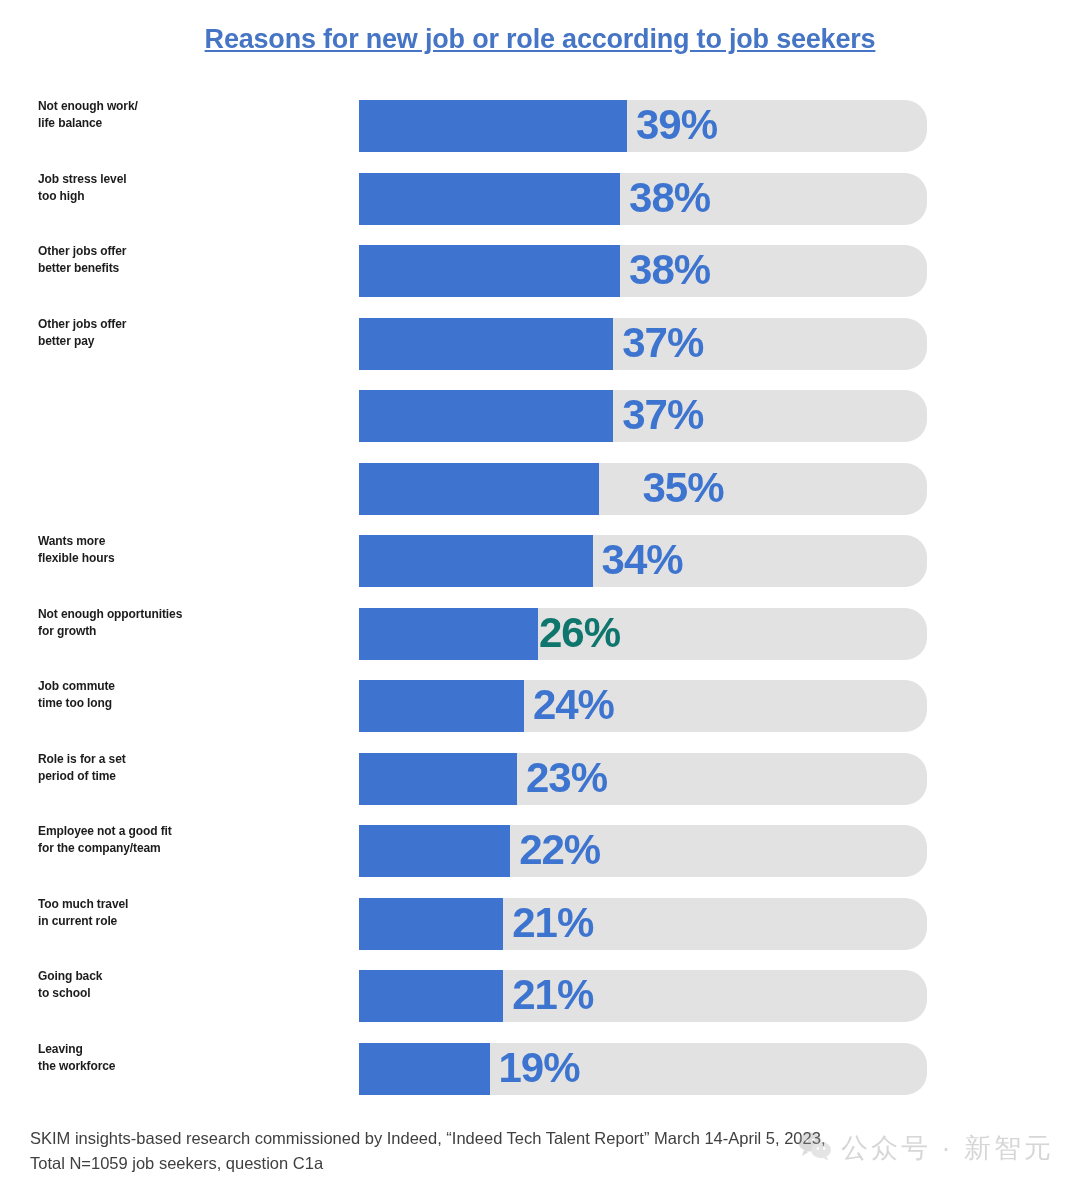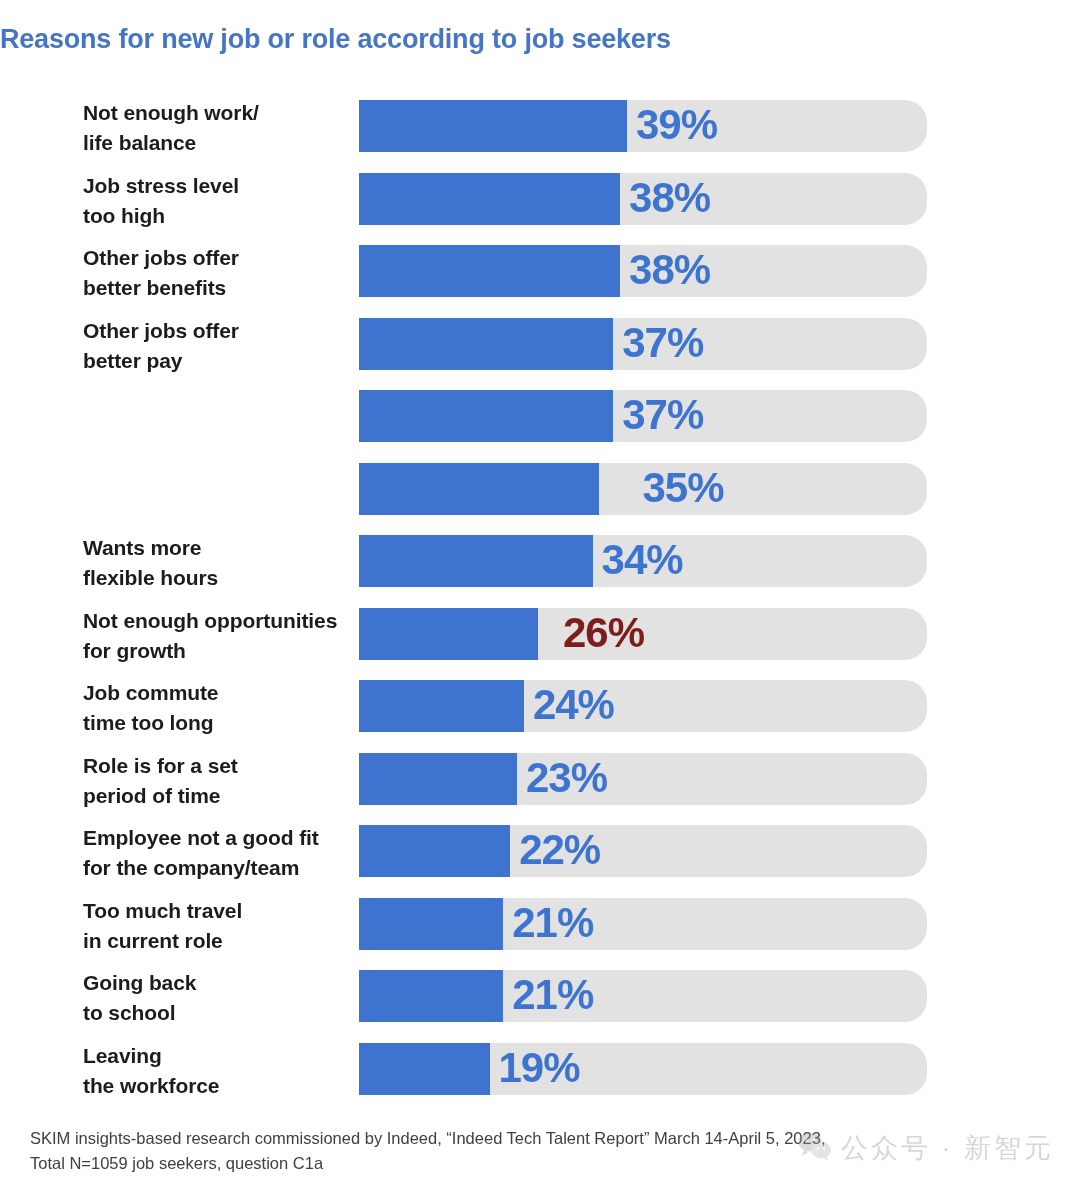--- a/index.html
+++ b/index.html
@@ -13,50 +13,50 @@
     font-family: "Liberation Sans", sans-serif;
     overflow: hidden;
     position: relative;
   }
 
   #chart-title {
     position: absolute;
     top: 24px;
     left: 0;
     width: 1080px;
-    text-align: left;
+    text-align: center;
     font-size: 27px;
     font-weight: bold;
     color: #4575c4;
     letter-spacing: -0.2px;
+    text-decoration: underline;
   }
 
   #rows {
     position: absolute;
     top: 100px;
     left: 0;
     width: 1080px;
   }
 
   .row {
     position: relative;
     height: 72.5px;
   }
 
   .row-label {
     position: absolute;
     left: 38px;
     top: -2px;
     width: 310px;
-    font-size: 21px;
+    font-size: 12px;
     font-weight: bold;
     color: #1c1c1c;
     line-height: 1.45;
     letter-spacing: -0.1px;
-    margin-left: 45px;
   }
   .row-label .l2 { display: block; }
 
   .track {
     position: absolute;
     left: 359px;
     top: 0;
     width: 568px;
     height: 52px;
     background: #e2e2e2;
@@ -162,21 +162,21 @@
       <div class="row-label"><span>Wants more</span><span class="l2">flexible hours</span></div>
       <div class="track">
         <div class="bar" style="width: 233.58px; background: rgb(62, 116, 207);"></div>
         <div class="value" style="left: 233.58px; color: rgb(61, 116, 207);">34%</div>
       </div>
     </div>
     <div class="row">
       <div class="row-label"><span>Not enough opportunities</span><span class="l2">for growth</span></div>
       <div class="track">
         <div class="bar" style="width: 178.62px; background: rgb(62, 116, 207);"></div>
-        <div class="value" style="left: 195px; color: #7f1d1d;">26%</div>
+        <div class="value" style="left: 171px; color: #0f766e;">26%</div>
       </div>
     </div>
     <div class="row">
       <div class="row-label"><span>Job commute</span><span class="l2">time too long</span></div>
       <div class="track">
         <div class="bar" style="width: 164.88px; background: rgb(62, 116, 207);"></div>
         <div class="value" style="left: 164.88px; color: rgb(61, 116, 207);">24%</div>
       </div>
     </div>
     <div class="row">

